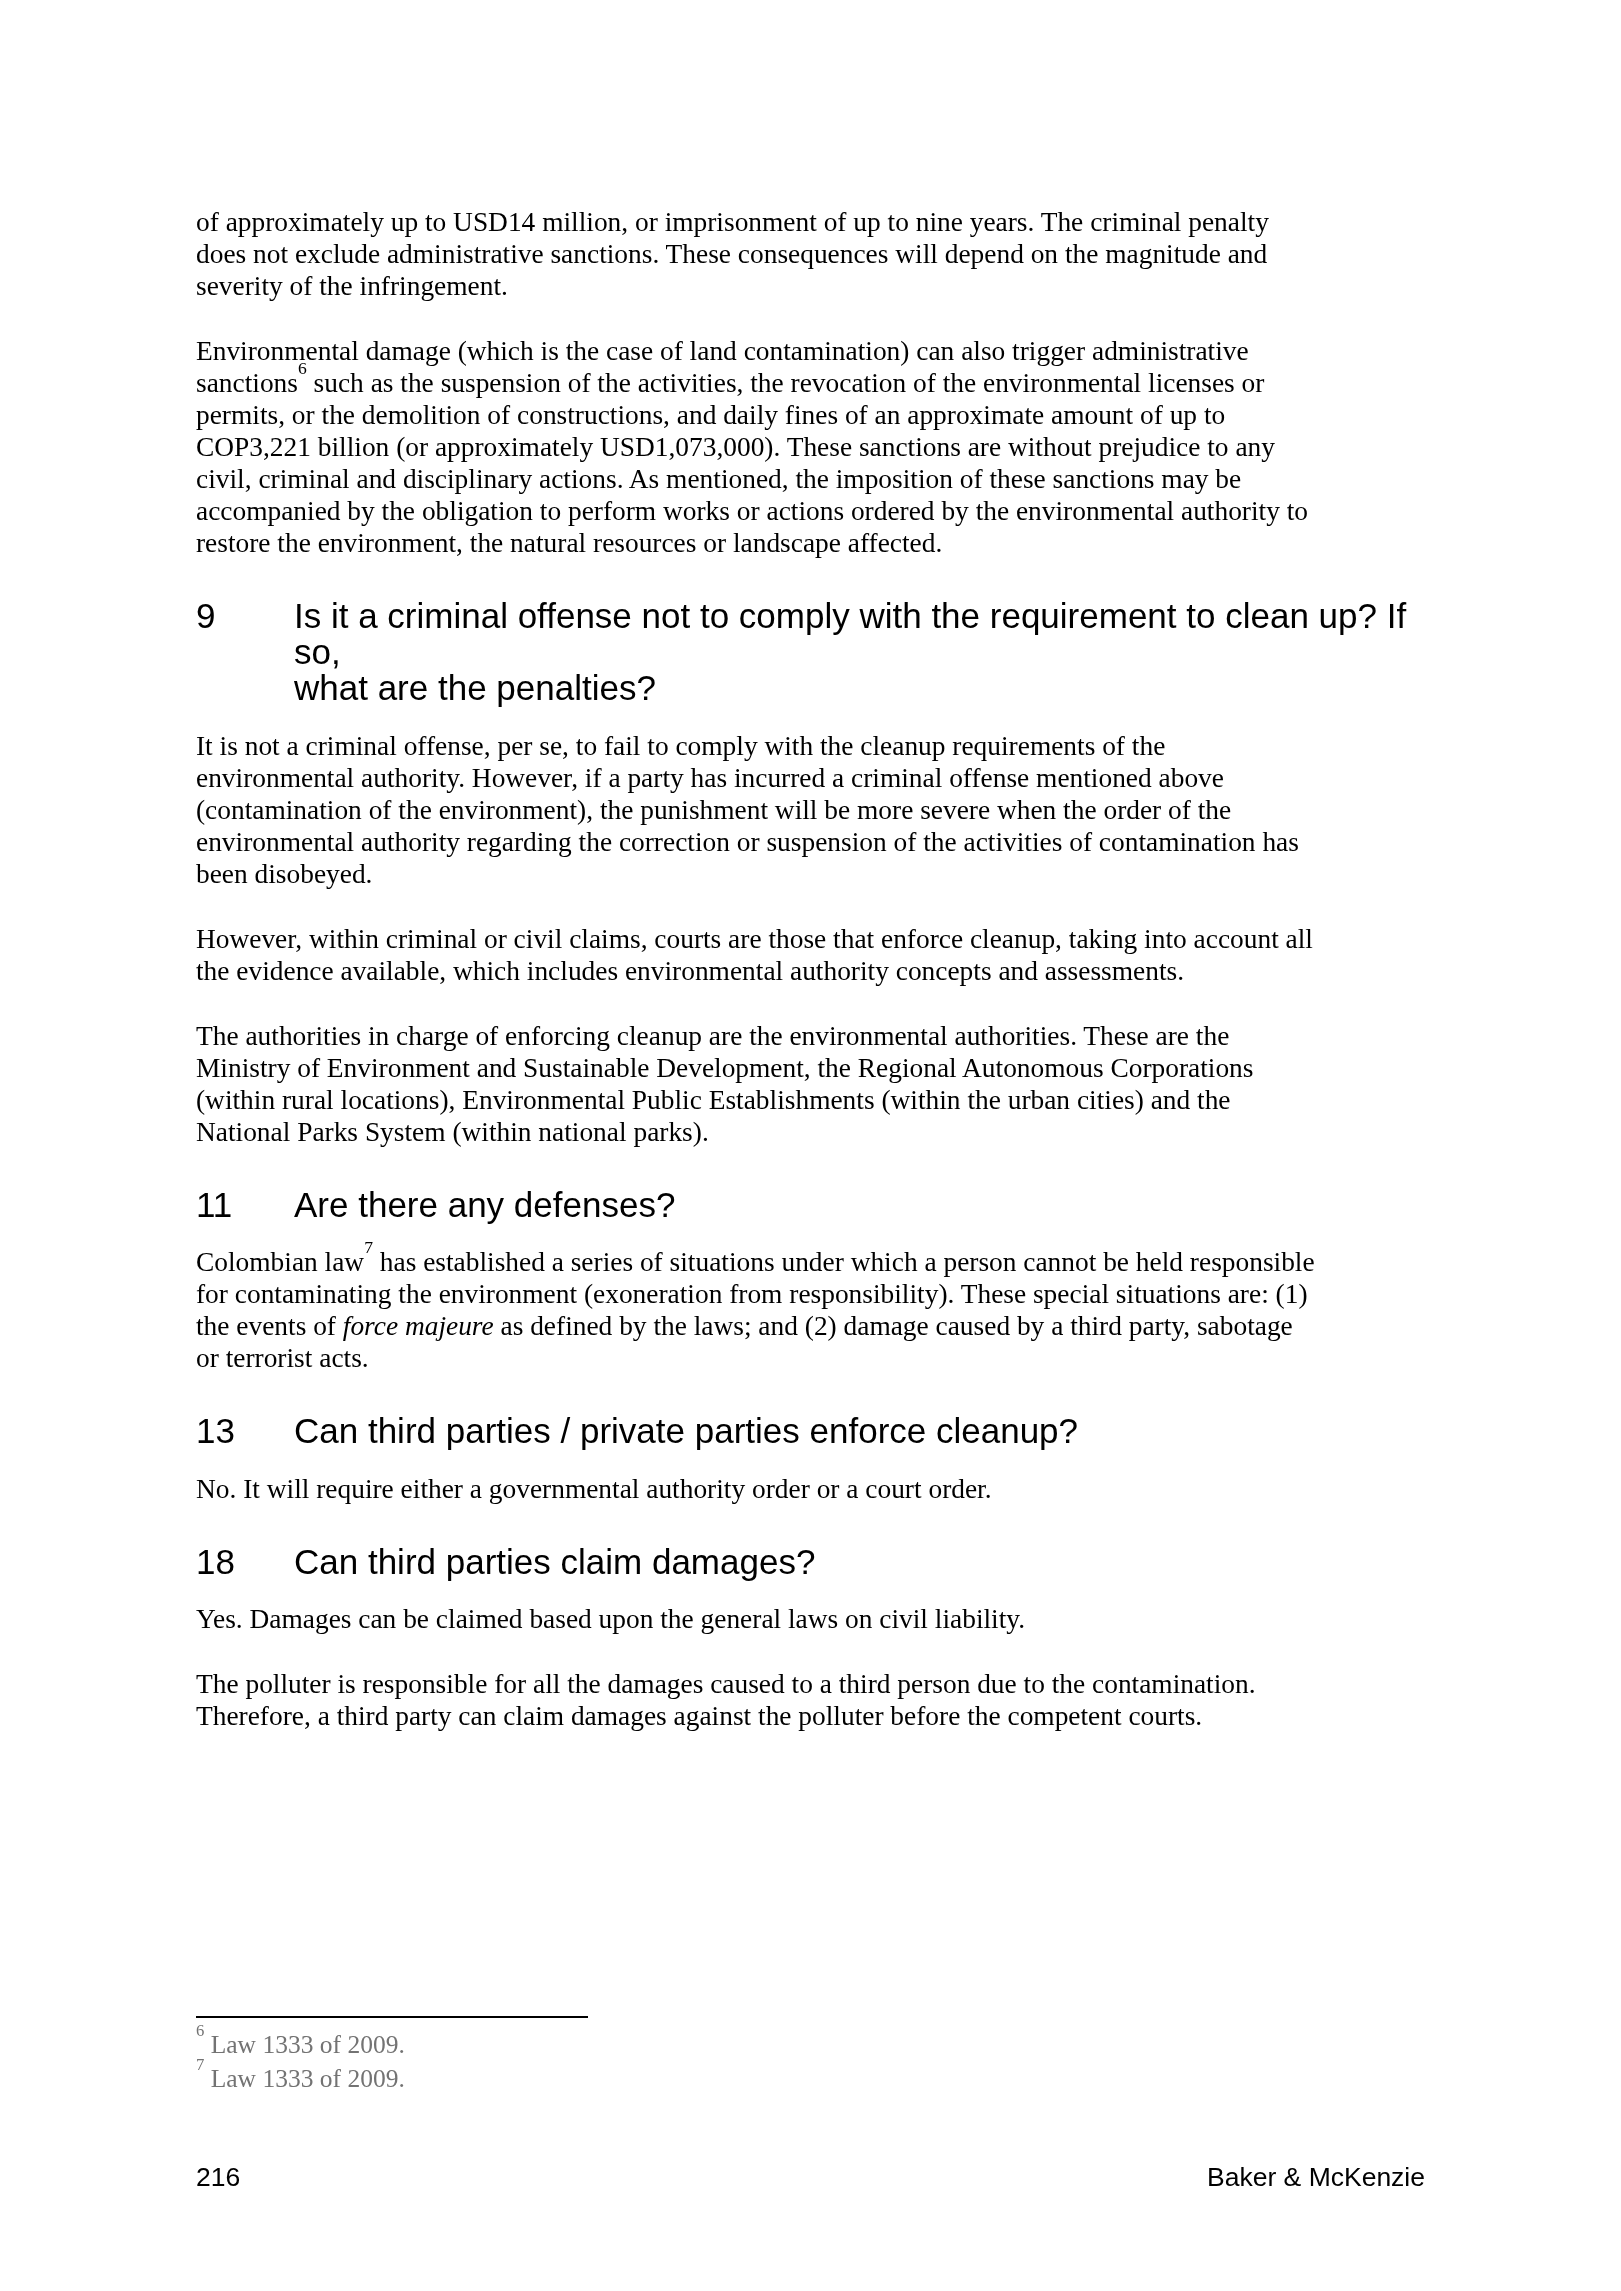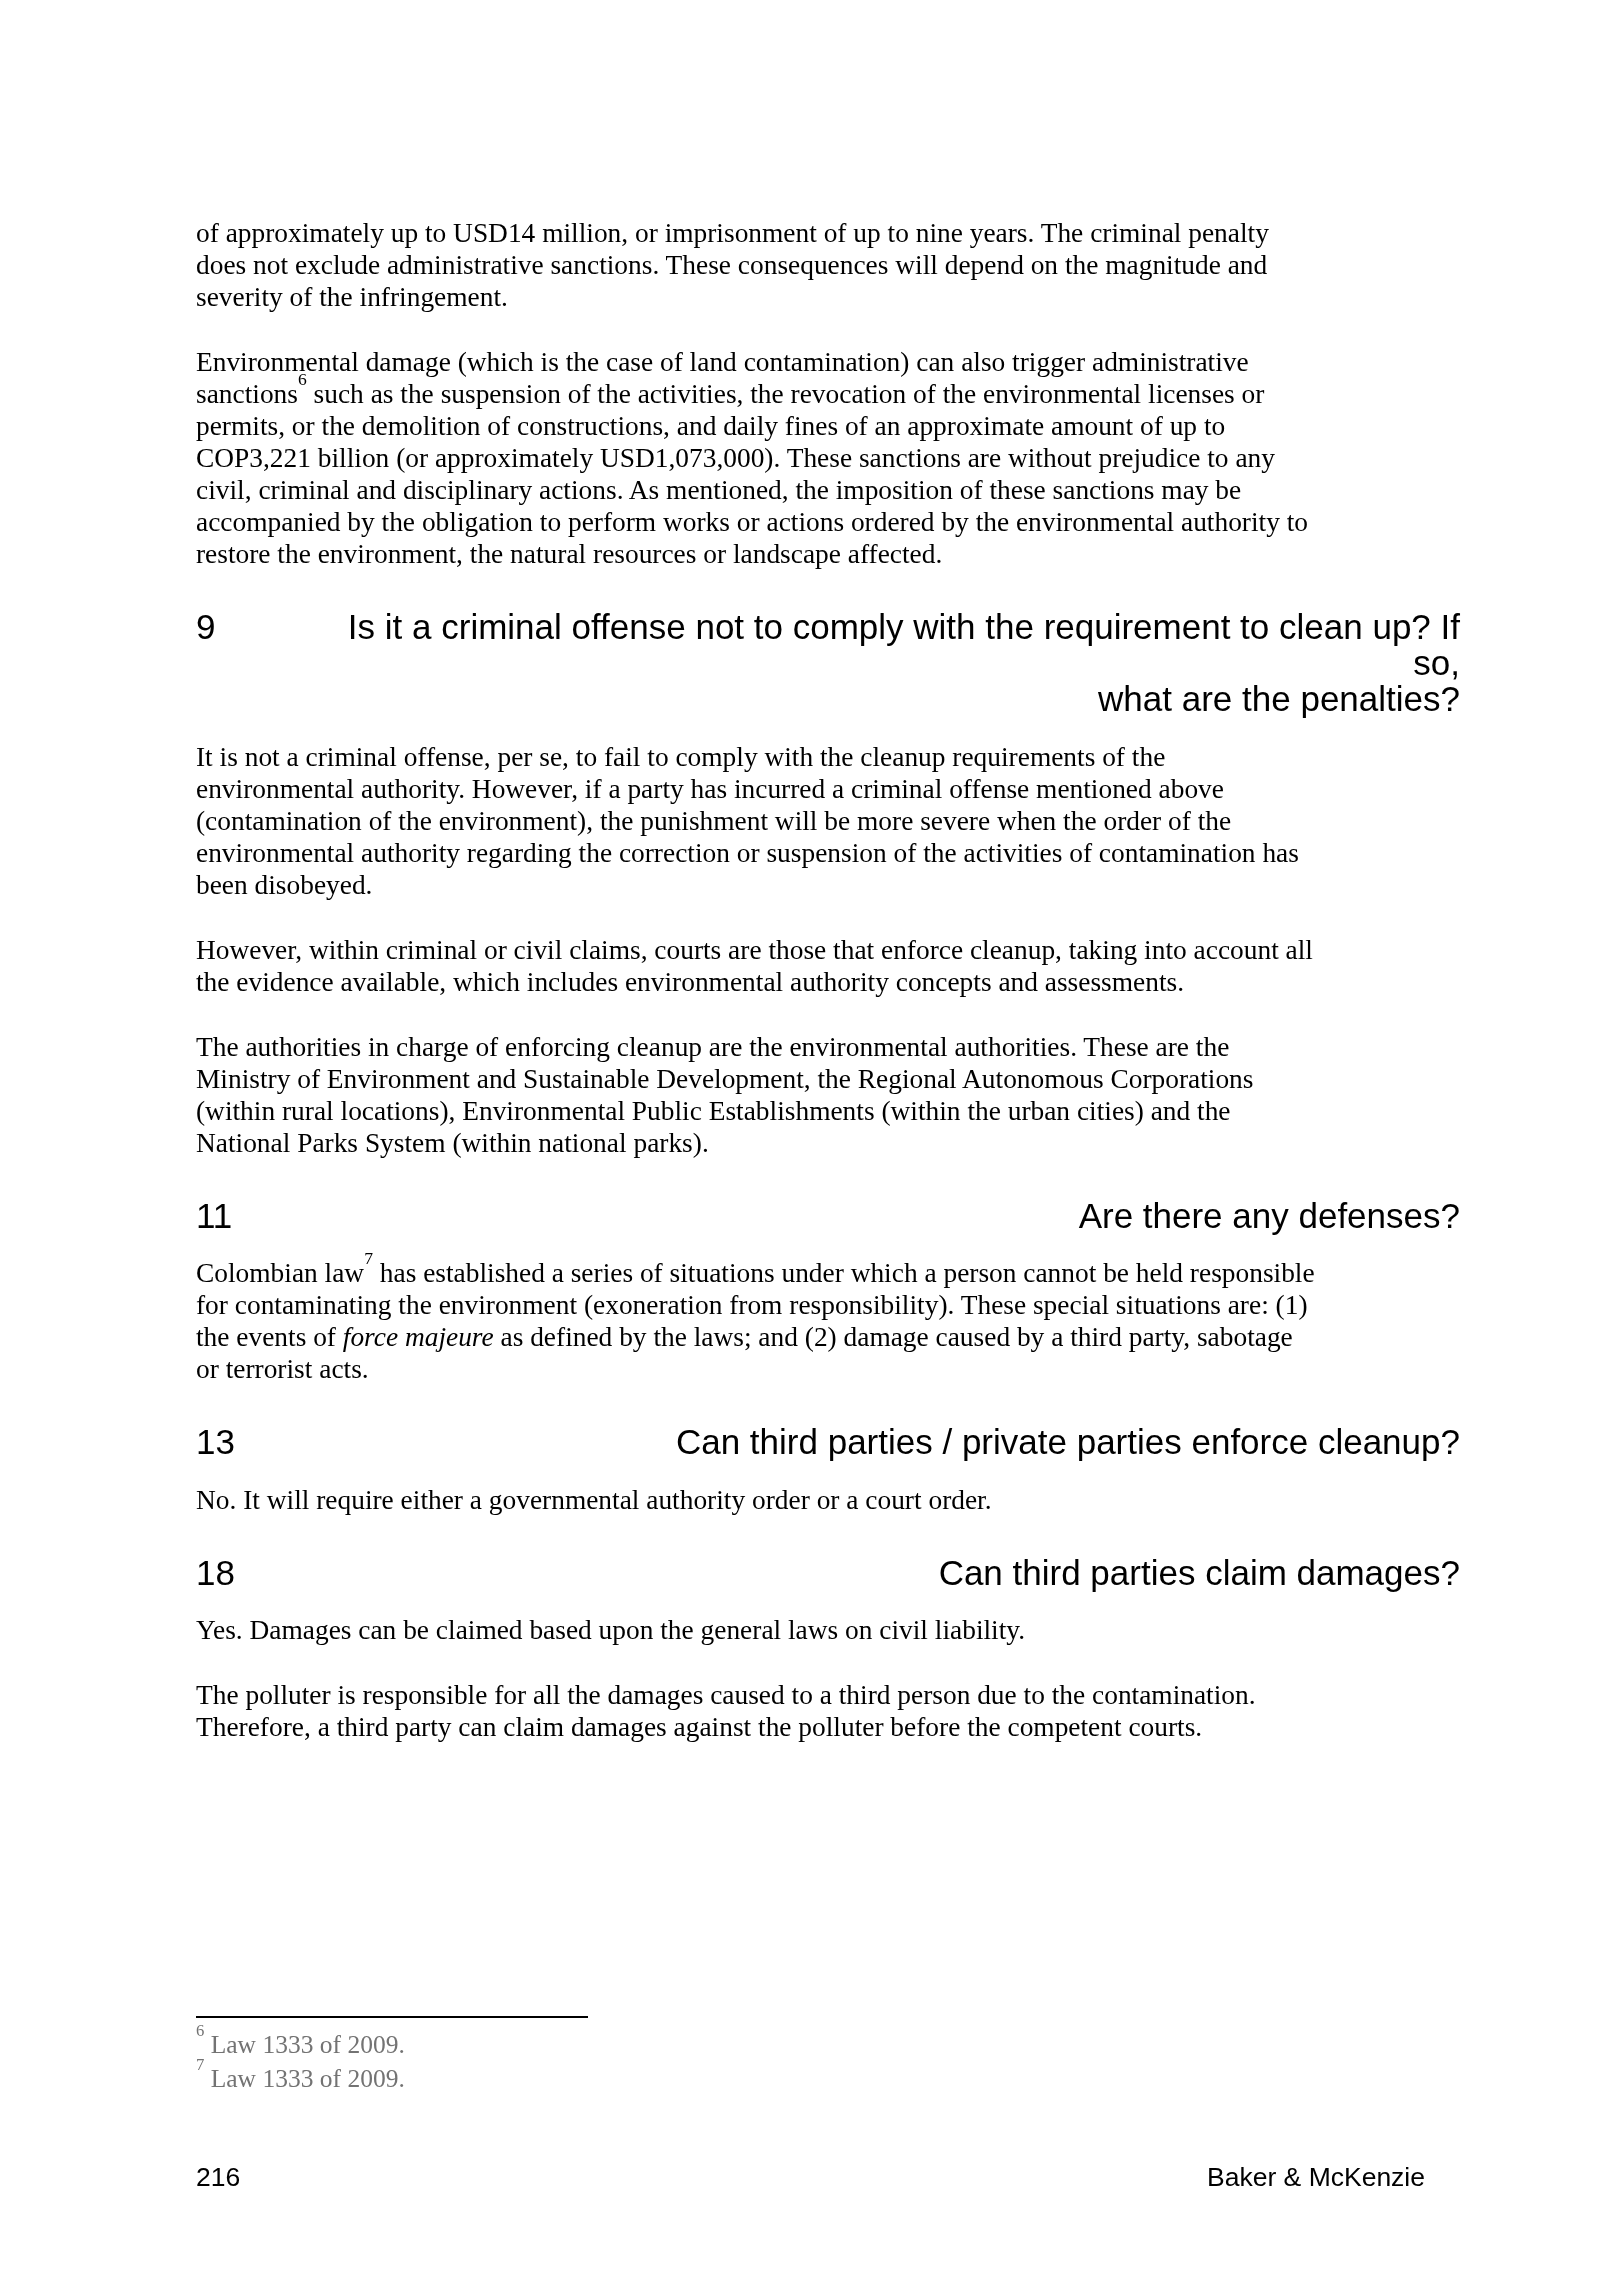--- a/index.html
+++ b/index.html
@@ -11,21 +11,21 @@
     position: relative;
     width: 1621px;
     height: 2292px;
     background: #ffffff;
     overflow: hidden;
     color: #000000;
   }
   .content {
     position: absolute;
     left: 196px;
-    top: 217px;
+    top: 206px;
     width: 1264px;
   }
   .content p {
     margin: 0 0 33px 0;
     font-family: "Liberation Serif", "DejaVu Serif", serif;
     font-size: 27.4px;
     line-height: 32px;
     color: #000000;
     white-space: pre-line;
   }
@@ -38,21 +38,20 @@
     line-height: 36px;
     font-weight: 400;
     color: #000000;
   }
   .qnum {
     flex: 0 0 98px;
   }
   .qtitle {
     flex: 1 1 auto;
     white-space: pre-line;
-    text-align: right;
   }
   .sup {
     font-size: 17.6px;
     line-height: 0;
     position: relative;
     top: -0.45em;
   }
   .footnotes {
     position: absolute;
     left: 196px;

